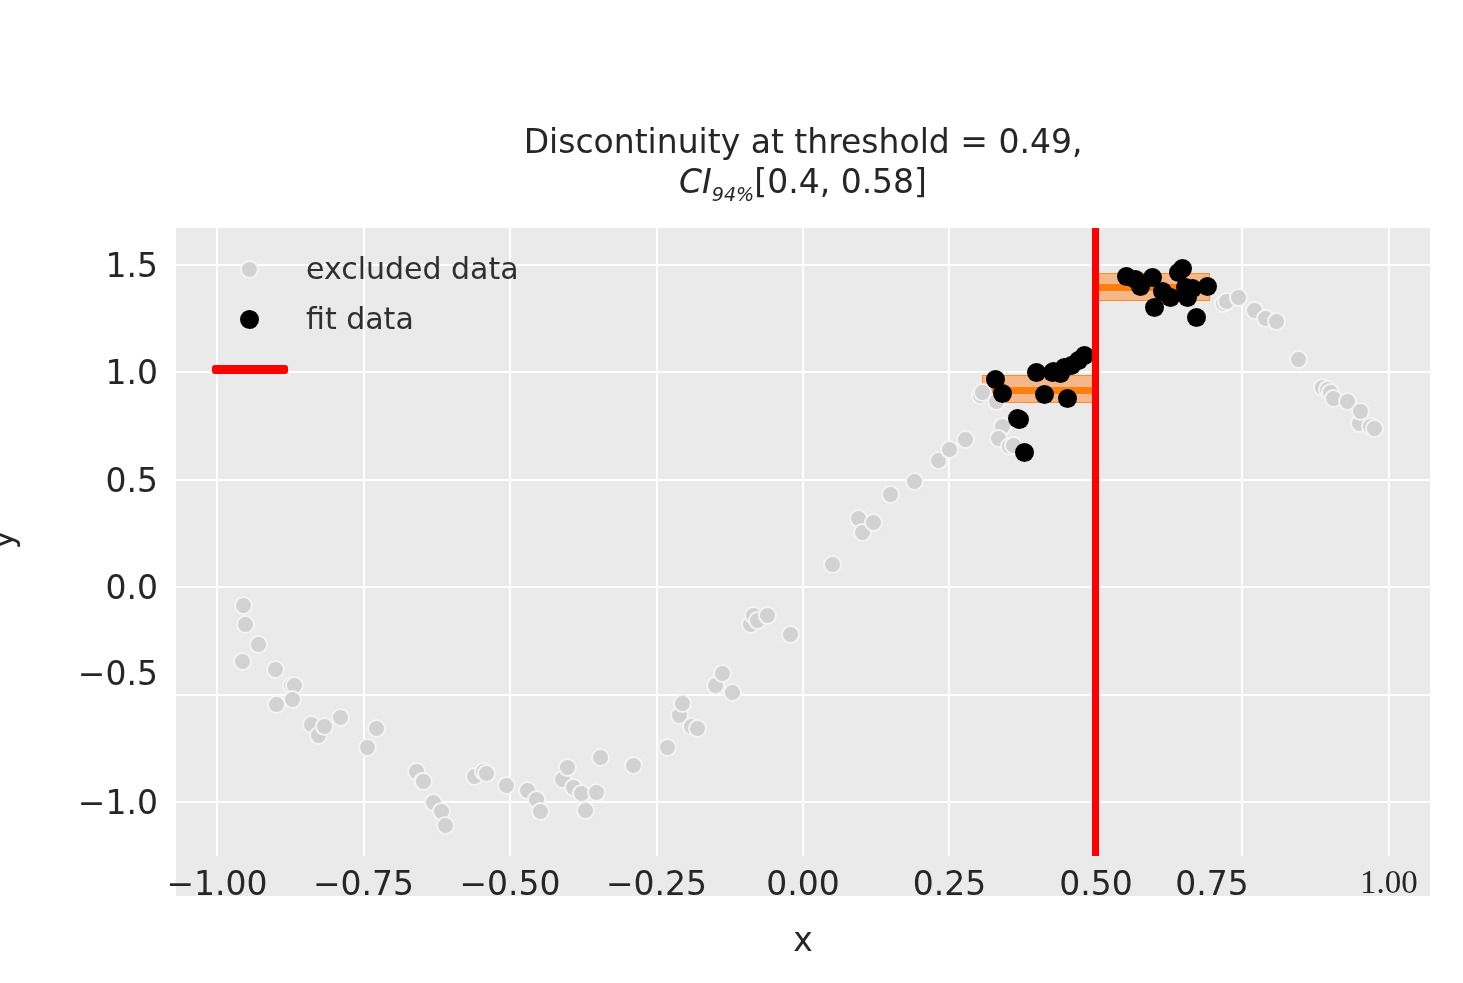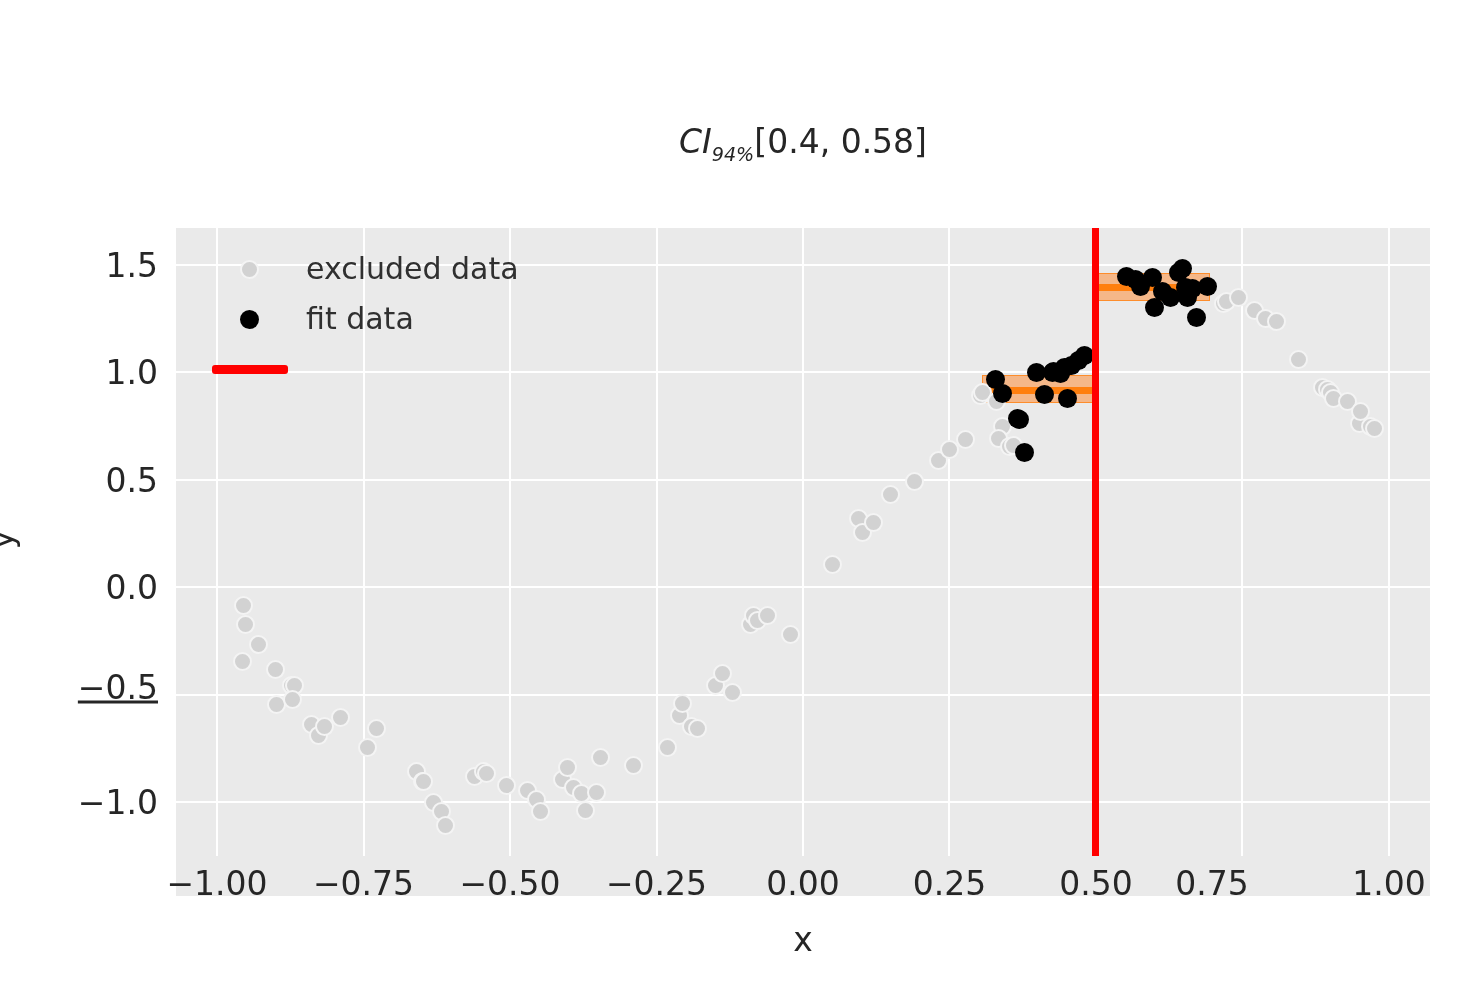--- a/index.html
+++ b/index.html
@@ -186,20 +186,21 @@
     transform-origin: center center;
   }
 </style>
 </head>
 <body>
 
 <div id="figure">
 
 
   <div id="axtitle">
+    <div>Discontinuity at threshold = 0.49,</div>
     <div><span class="ital">CI</span><span class="sub">94%</span><span>[0.4, 0.58]</span></div>
   </div>
 
   <div id="panel">
     <div id="grid-layer">
         <div class="gridline-v" style="left: 40.0187px;"></div>
         <div class="gridline-v" style="left: 186.514px;"></div>
         <div class="gridline-v" style="left: 333.009px;"></div>
         <div class="gridline-v" style="left: 479.505px;"></div>
         <div class="gridline-v" style="left: 626px;"></div>
@@ -357,27 +358,27 @@
 
   <div id="xticks-layer">
       <div class="xtick" style="left: 217.019px;">−1.00</div>
       <div class="xtick" style="left: 363.514px;">−0.75</div>
       <div class="xtick" style="left: 510.009px;">−0.50</div>
       <div class="xtick" style="left: 656.505px;">−0.25</div>
       <div class="xtick" style="left: 803px; text-align: center;">0.00</div>
       <div class="xtick" style="left: 949.495px;">0.25</div>
       <div class="xtick" style="left: 1095.99px;">0.50</div>
       <div class="xtick" style="left: 1212px;">0.75</div>
-      <div class="xtick" style="left: 1388.98px;">1.00</div>
+      <div class="xtick" style="left: 1388.98px; font-family: Liberation Serif, serif;">1.00</div>
     </div>
   <div id="yticks-layer">
       <div class="ytick" style="top: 264.562px;">1.5</div>
       <div class="ytick" style="top: 372.096px;">1.0</div>
       <div class="ytick" style="top: 479.63px;">0.5</div>
       <div class="ytick" style="top: 587.164px;">0.0</div>
-      <div class="ytick" style="top: 687px; text-decoration: underline;">−0.5</div>
+      <div class="ytick" style="top: 673px;">−0.5</div>
       <div class="ytick" style="top: 802.233px;">−1.0</div>
     </div>
 
   <div id="xlabel">x</div>
   <div id="ylabel">y</div>
 
 </div>
 
 </body></html>

